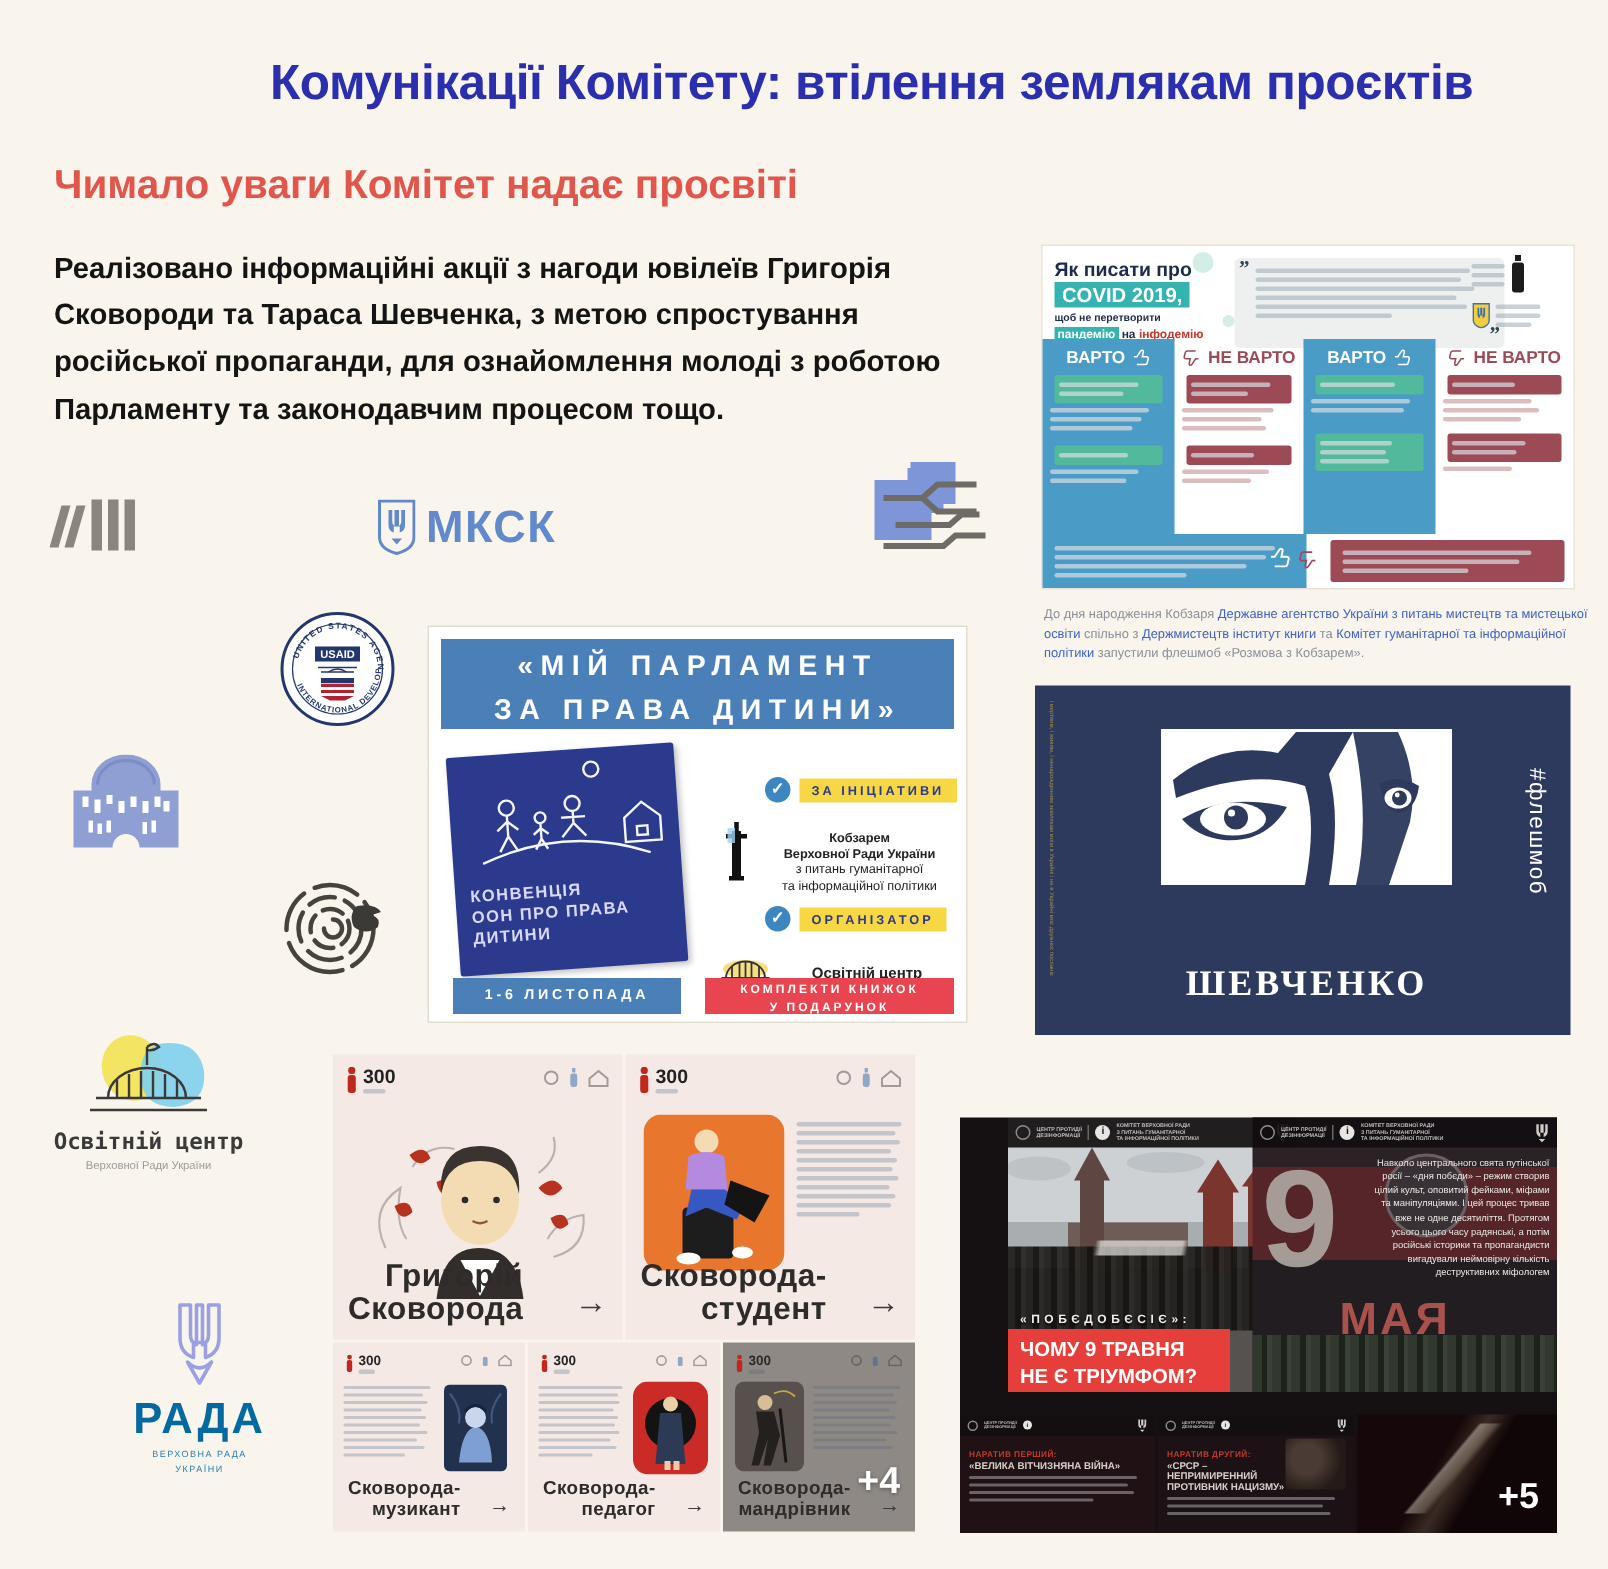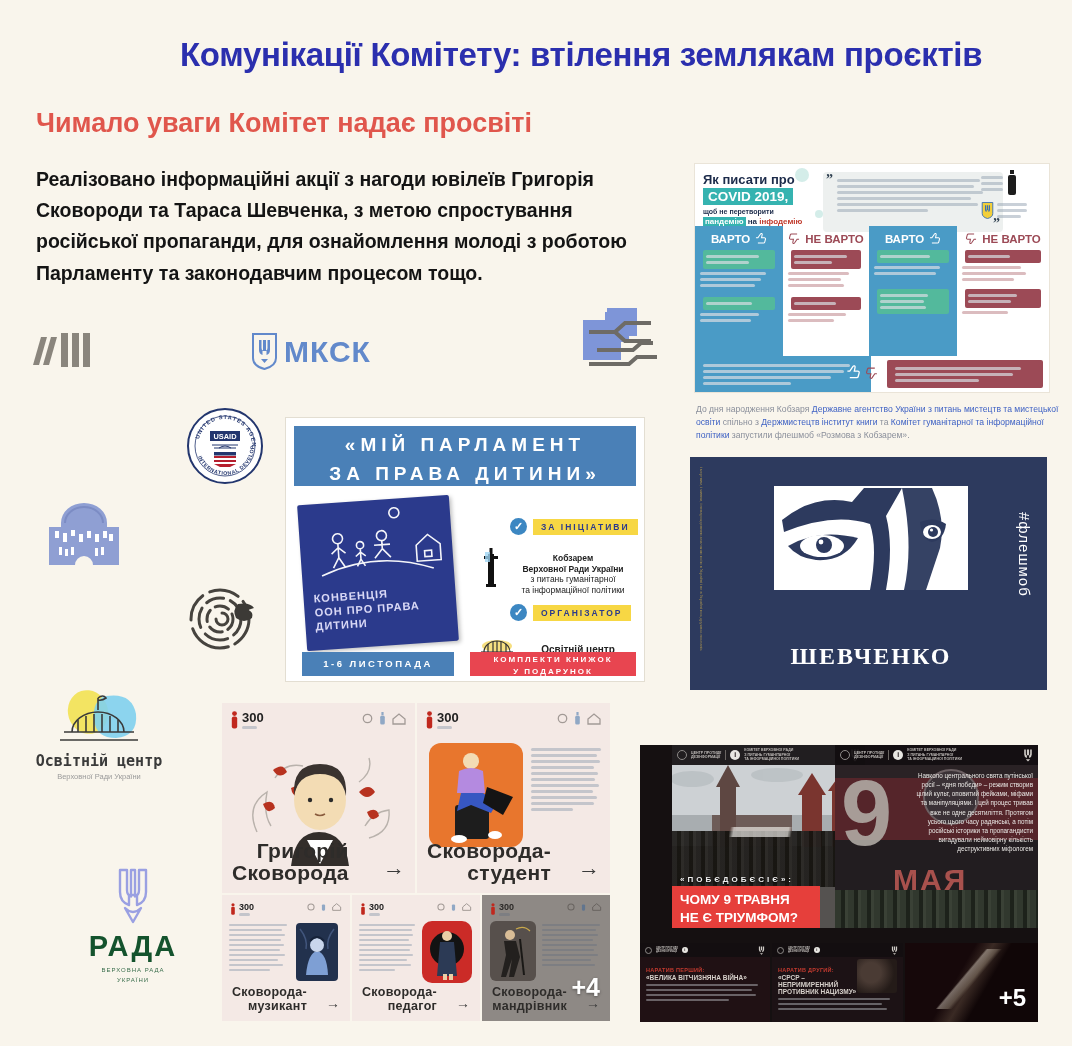--- a/index.html
+++ b/index.html
@@ -70,21 +70,21 @@
   .shev .eyes{position:absolute;left:84px;top:29px;width:194px;height:104px;background:#fff;}
   .shev .n1{position:absolute;left:84px;top:138px;width:194px;text-align:center;color:#fff;font-family:"Liberation Serif",serif;font-weight:bold;font-size:36px;letter-spacing:3px;}
   .shev .n2{position:absolute;left:74px;top:186px;width:214px;text-align:center;color:#fff;font-family:"Liberation Serif",serif;font-weight:bold;font-size:24px;letter-spacing:2px;}
   .shev .tag{position:absolute;right:14px;top:55px;color:#fff;font-size:15px;writing-mode:vertical-rl;letter-spacing:1px;}
   .shev .sidetxt{position:absolute;left:6px;top:10px;width:8px;height:210px;writing-mode:vertical-rl;font-size:4px;color:#c9a94a;opacity:.7;overflow:hidden;line-height:1.4;}
 
   
   .osv{left:34px;top:688px;width:130px;text-align:center;}
   .osv .l1{font-family:"DejaVu Sans Mono",monospace;font-weight:bold;font-size:15px;color:#3a3a3a;margin-top:2px;}
   .osv .l2{font-size:7.5px;color:#9a9a9a;margin-top:2px;}
-  .rada{left:78px;top:866px;width:110px;text-align:center;color:#14532d;}
+  .rada{left:78px;top:866px;width:110px;text-align:center;color:#0369a1;}
   .rada .big{font-size:29px;font-weight:bold;letter-spacing:2px;margin-top:2px;}
   .rada .sm{font-size:6px;letter-spacing:1px;line-height:1.6;opacity:.85;margin-top:3px;}
 
   
   .sk{left:222px;top:703px;width:388px;height:320px;text-align:right;}
   .skcard{position:absolute;background:#f4e9e5;box-sizing:border-box;padding:8px;}
   .skcard .c300{display:flex;gap:3px;align-items:flex-start;}
   .skcard .n300{font-size:13px;font-weight:bold;color:#222;line-height:1;}
   .skcard .minis{position:absolute;right:8px;top:9px;display:flex;gap:6px;align-items:center;opacity:.65;}
   .skcard .title{position:absolute;left:10px;bottom:8px;font-weight:bold;color:#2e2c2a;line-height:1.08;letter-spacing:.3px;}

